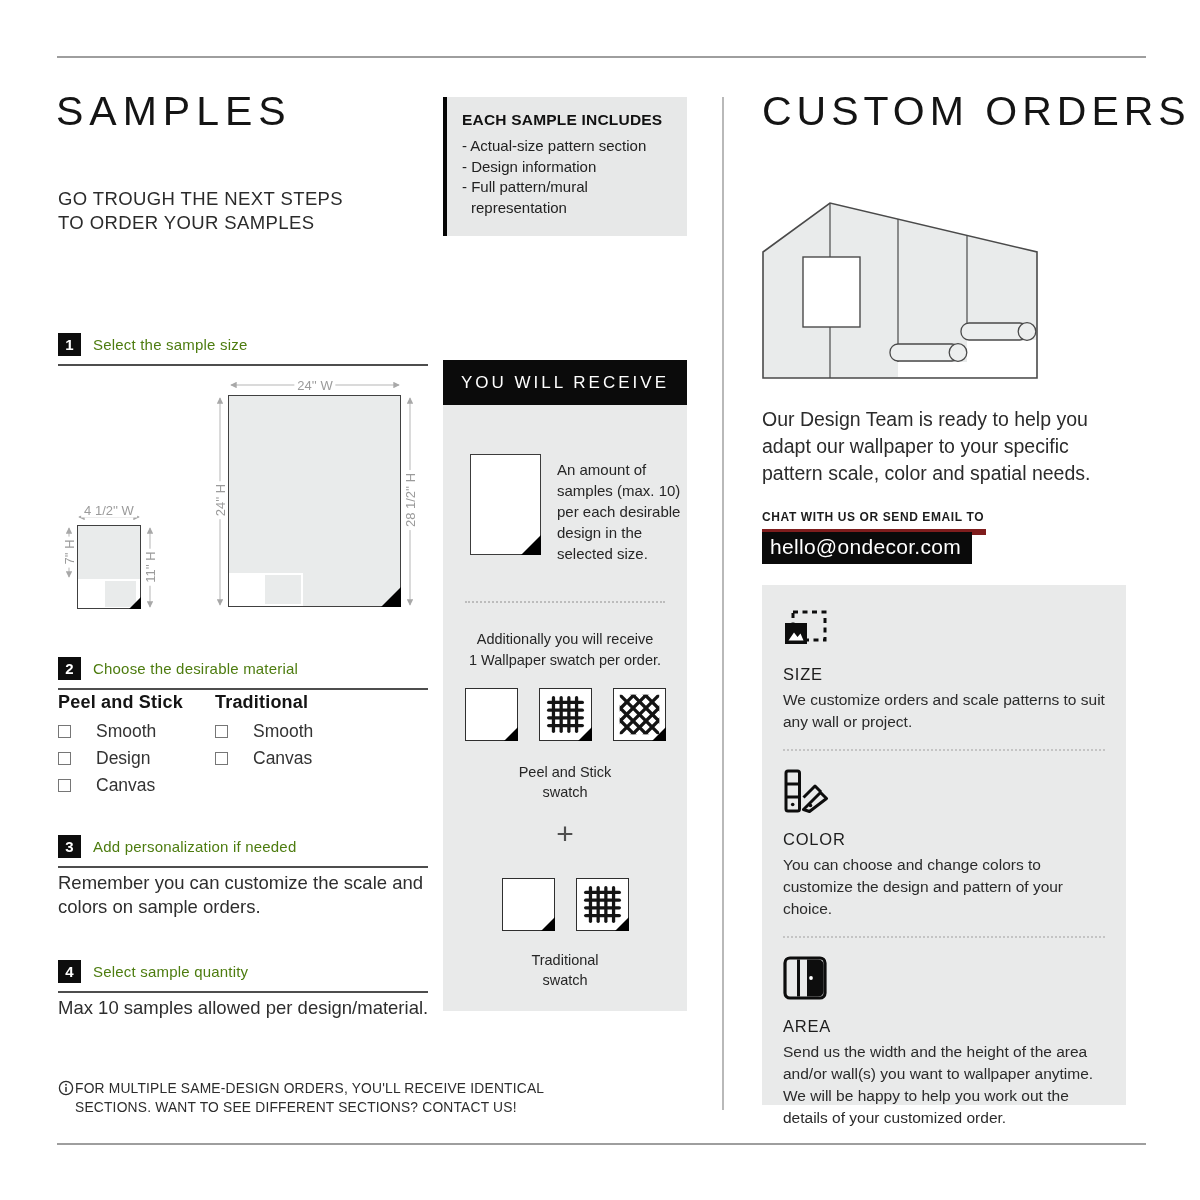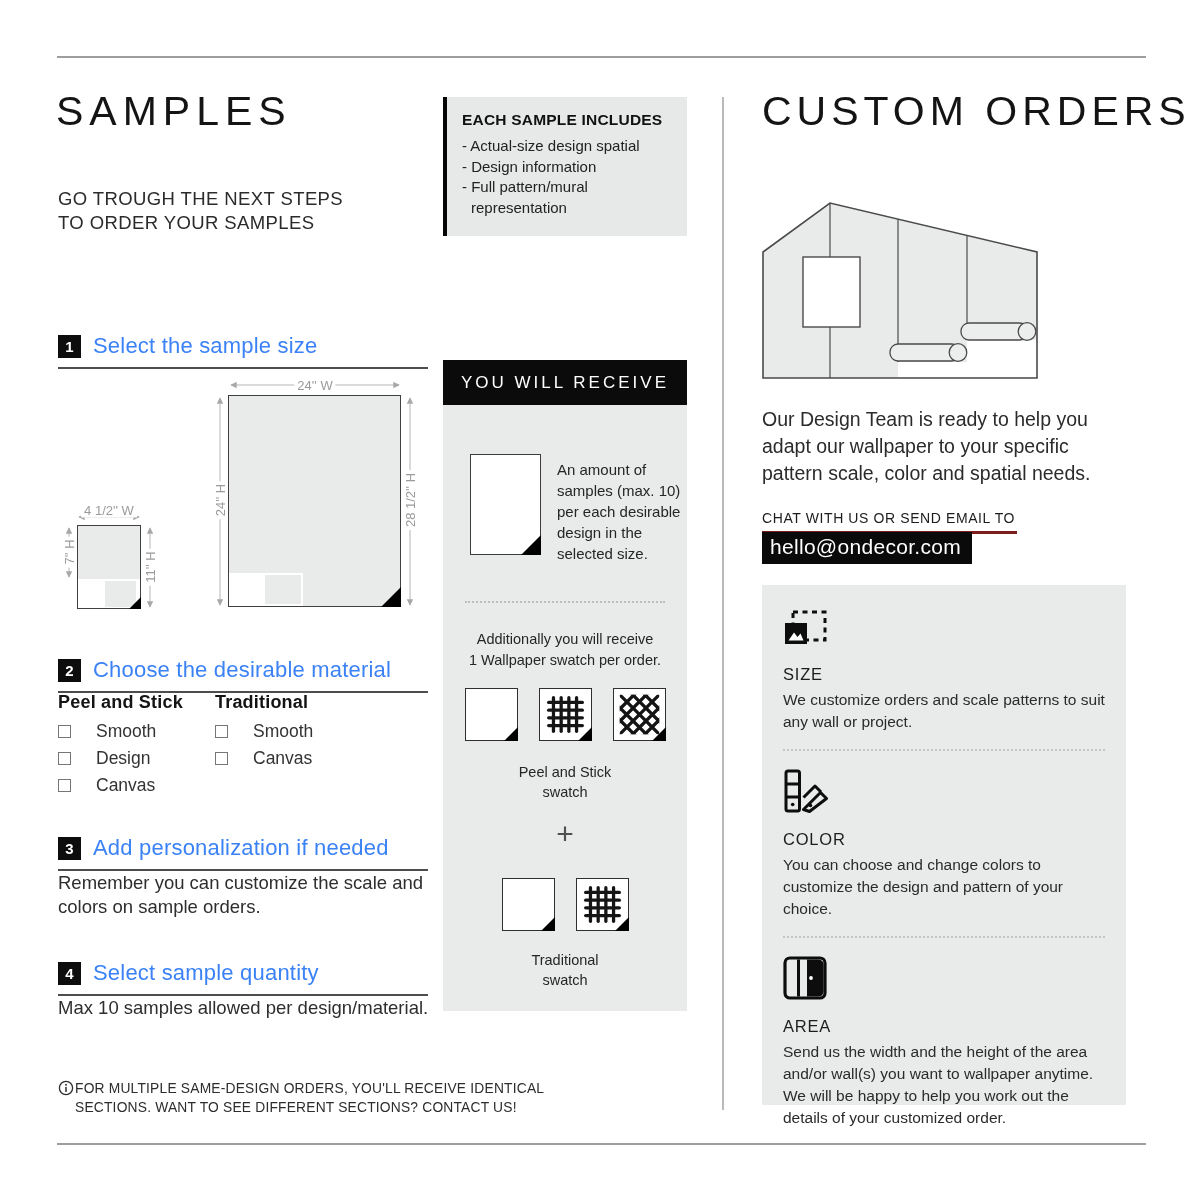--- a/index.html
+++ b/index.html
@@ -11,21 +11,21 @@
   .rule-top { top:56px; }
   .rule-bottom { top:1143px; }
   .vdivider { position:absolute; left:722px; top:97px; width:2px; height:1013px; background:#b9b9b9; }
 
   
   .samples-title { position:absolute; left:56px; top:88px; font-size:41px; font-weight:500; letter-spacing:6px; color:#141414; }
   .samples-intro { position:absolute; left:58px; top:187px; font-size:18.5px; line-height:1.3; letter-spacing:0.4px; color:#2b2b2b; white-space:pre-line; }
 
   .step { position:absolute; left:58px; width:370px; display:flex; align-items:center; gap:12px; padding-bottom:8px; border-bottom:2px solid #4d4d4d; }
   .step-num { width:23px; height:23px; background:#0d0d0d; color:#fff; font-size:15px; font-weight:700; display:flex; align-items:center; justify-content:center; flex:0 0 23px; }
-  .step-title { font-size:22px; color:#3b82f6; letter-spacing:0.2px; }
+  .step-title { font-size:15px; color:#4d7c0f; letter-spacing:0.2px; }
   .step-1 { top:333px; } .step-2 { top:657px; } .step-3 { top:835px; } .step-4 { top:960px; }
   .step-note { position:absolute; left:58px; width:378px; font-size:18.5px; line-height:1.32; color:#2e2e2e; }
   .note-3 { top:871px; } .note-4 { top:996px; }
 
   
   .diagram { position:absolute; left:58px; top:372px; width:382px; height:252px; }
   .dim-svg { position:absolute; left:0; top:0; }
   .srect { position:absolute; background:#e9ebeb; border:1.5px solid #404040; }
   .rect-small { left:19px; top:153px; width:64px; height:84px; }
   .rect-large { left:170px; top:23px; width:173px; height:212px; }
@@ -71,21 +71,21 @@
   .row-1 { top:283px; } .row-2 { top:473px; }
   .swatch { position:relative; width:53px; height:53px; background:#fff; border:1.3px solid #2f2f2f; }
   .swatch-label { position:absolute; left:0; width:100%; text-align:center; font-size:14.5px; line-height:1.4; color:#262626; white-space:pre-line; }
   .lbl-1 { top:357px; } .lbl-2 { top:545px; }
   .plus { position:absolute; left:0; top:412px; width:100%; text-align:center; font-size:30px; font-weight:300; color:#4f4f4f; }
 
   
   .custom-title { position:absolute; left:762px; top:88px; font-size:41px; font-weight:500; letter-spacing:5px; color:#141414; }
   .house { position:absolute; left:762px; top:196px; }
   .custom-intro { position:absolute; left:762px; top:406px; width:362px; font-size:19.5px; line-height:1.38; color:#2b2b2b; }
-  .chat-label { position:absolute; left:762px; top:510px; font-size:14px; letter-spacing:0.6px; color:#1c1c1c; border-bottom:3px solid #7f1d1d; padding:0 2px 5px 0; }
+  .chat-label { position:absolute; left:762px; top:510px; font-size:12px; letter-spacing:0.6px; color:#1c1c1c; border-bottom:6px solid #7f1d1d; padding:0 2px 5px 0;font-weight:bold; }
   .email-box { position:absolute; left:762px; top:532px; background:#0a0a0a; color:#fff; font-size:21px; letter-spacing:0.3px; padding:3px 11px 5px 8px; cursor:pointer; }
 
   .features-panel { position:absolute; left:762px; top:585px; width:364px; height:520px; background:#e9eaea; padding:25px 20px 0 21px; }
   .feature-title { font-size:16.5px; letter-spacing:0.8px; color:#1d1d1d; margin-top:13px; }
   .feature-text { font-size:15.5px; line-height:1.42; color:#2b2b2b; margin-top:5px; width:332px; }
   .feature-dots { margin:16px 0 18px 0; border-top:2px dotted #c4c4c4; width:322px; }
 </style>
 </head>
 <body>
 
@@ -191,21 +191,21 @@
       <circle cx="8" cy="8" r="6.6" fill="none" stroke="#2d2d2d" stroke-width="1.3"></circle>
       <rect x="7.25" y="6.9" width="1.5" height="5" fill="#2d2d2d"></rect>
       <circle cx="8" cy="4.7" r="0.95" fill="#2d2d2d"></circle>
     </svg>
     <div class="footnote-text">FOR MULTIPLE SAME-DESIGN ORDERS, YOU'LL RECEIVE IDENTICAL
 SECTIONS. WANT TO SEE DIFFERENT SECTIONS? CONTACT US!</div>
   </div>
 
   <div class="include-box">
     <div class="include-title">EACH SAMPLE INCLUDES</div>
-    <div class="inc-item">- Actual-size design spatial</div>
+    <div class="inc-item">- Actual-size pattern section</div>
     <div class="inc-item">- Design information</div>
     <div class="inc-item">- Full pattern/mural representation</div>
   </div>
 
   <div class="receive-header">YOU WILL RECEIVE</div>
 
   <div class="receive-panel">
     <div class="doc">
       <div class="fold fold-20"></div>
     </div>

